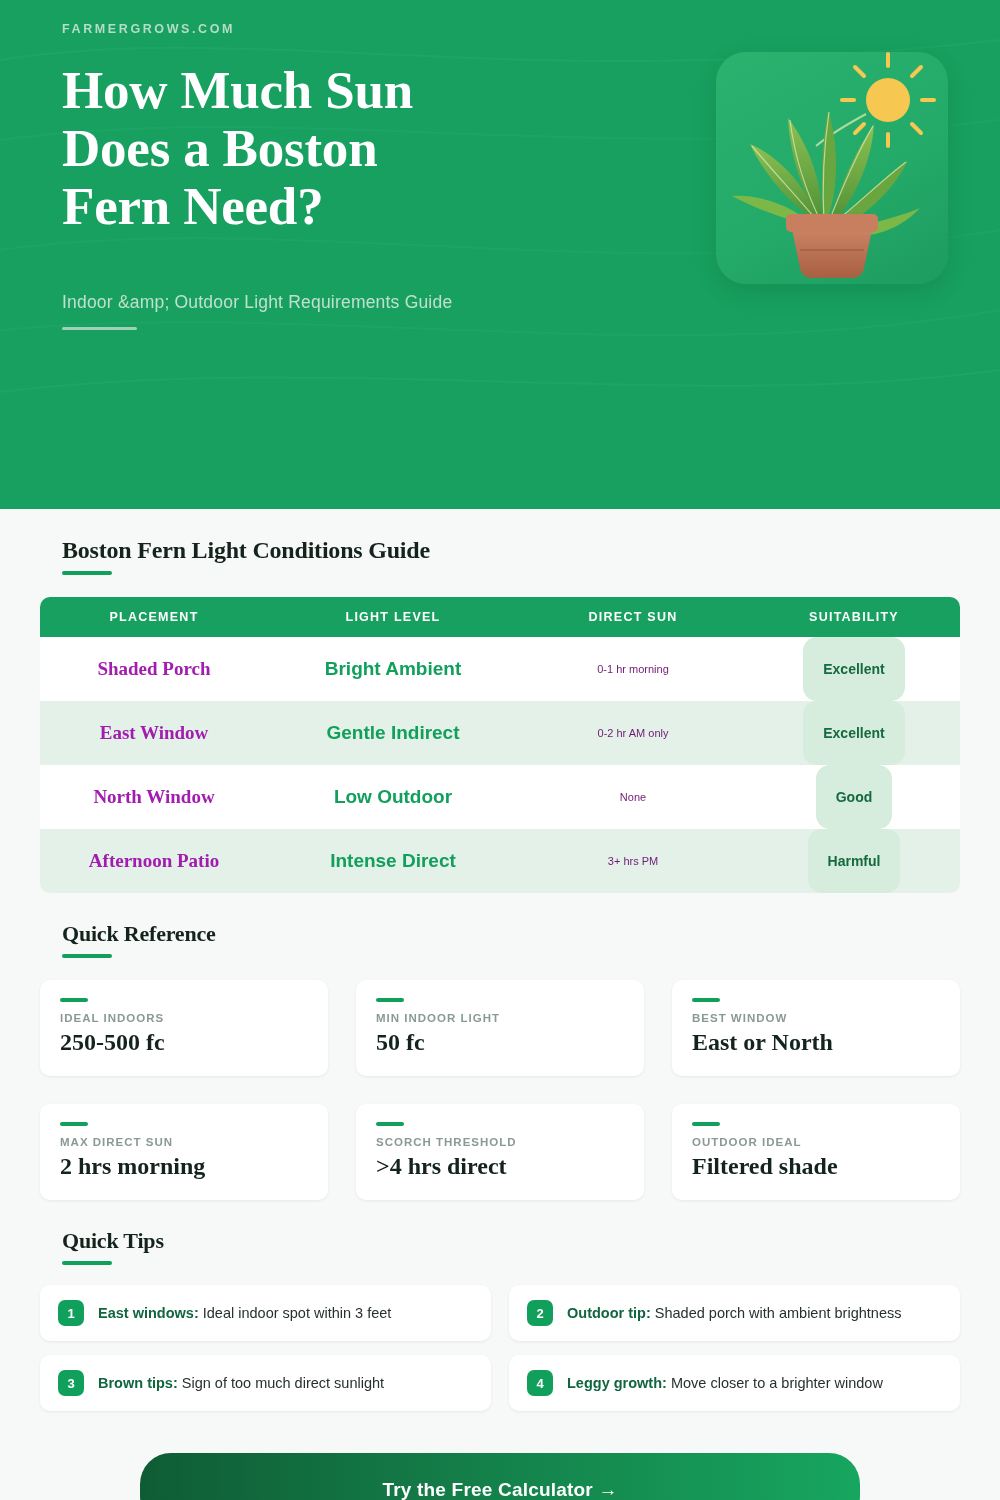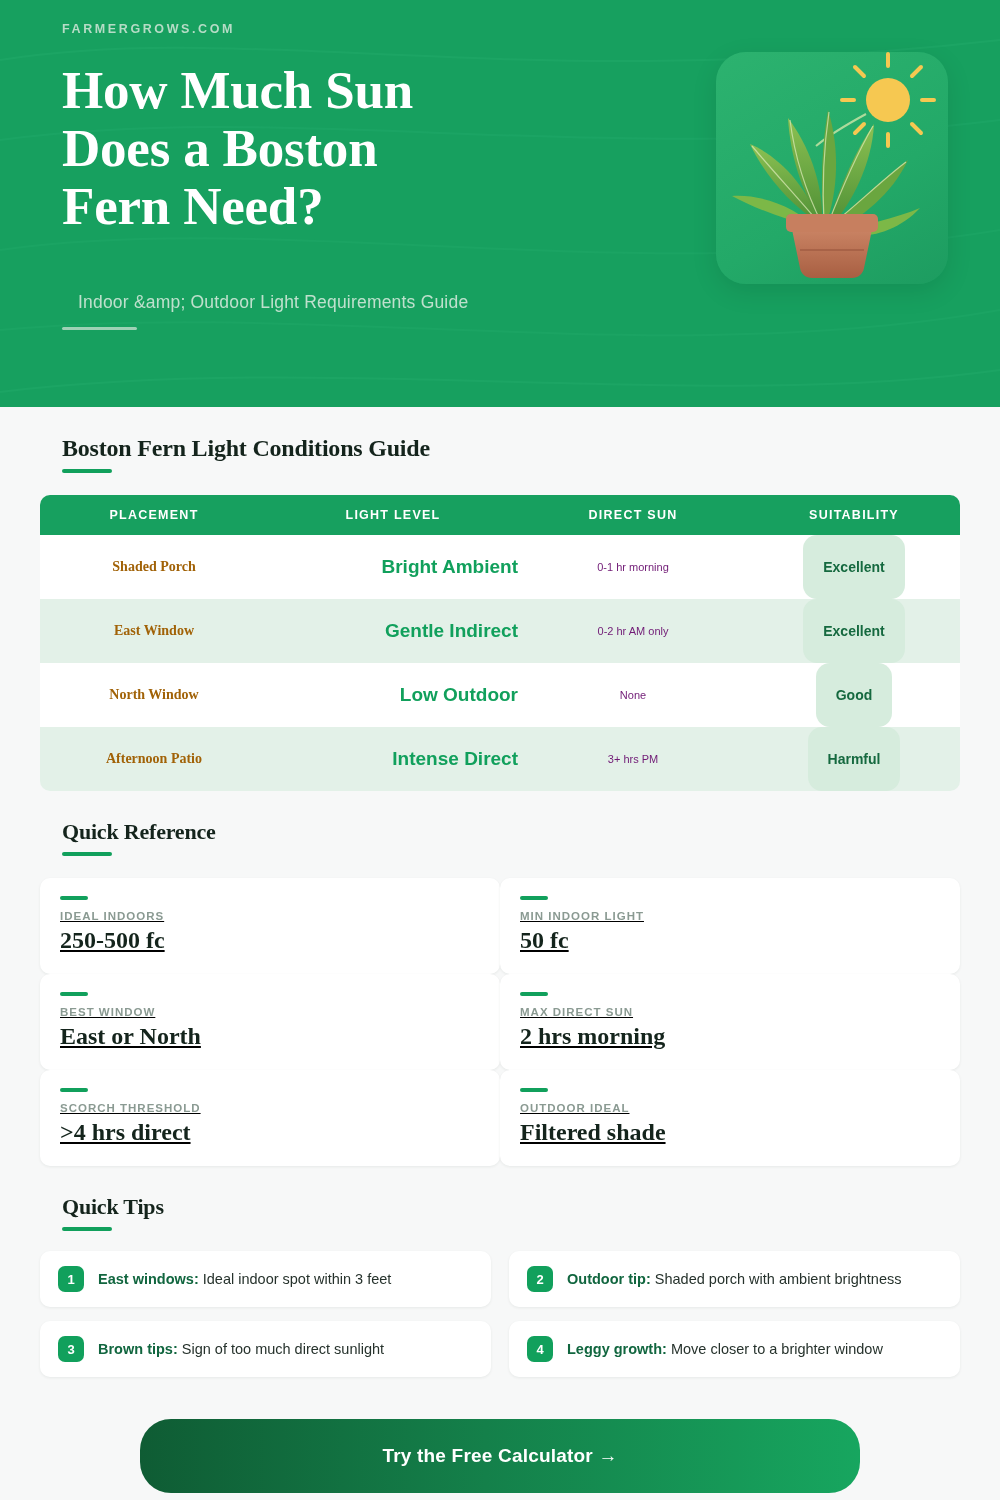--- a/index.html
+++ b/index.html
@@ -6,21 +6,21 @@
   html,body { width:1000px; height:1500px; }
   body {
     background:#f7f8f8;
     font-family:"Liberation Sans", sans-serif;
     -webkit-font-smoothing:antialiased;
   }
 
   
   .hero{
     position:relative;
-    width:1000px; height:407px;
+    width:1000px; height:509px;
     background:#17a05f;
     overflow:hidden;
   }
   .hero-waves{ position:absolute; inset:0; opacity:.55; }
   .hero-inner{ position:relative; padding:22px 0 0 62px; }
   .brand{
     font-size:12.5px; font-weight:700; letter-spacing:2.6px;
     color:#b6dcc6;
   }
   .hero-title{
@@ -30,21 +30,20 @@
     line-height:1.09;
     color:#ffffff;
     margin-top:26px;
     letter-spacing:-0.2px;
   }
   .hero-sub{
     margin-top:57px;
     font-size:17.5px;
     color:#bfe0cd;
     letter-spacing:.2px;
-    margin-left:16px;
   }
   .hero-rule{
     margin-top:14px;
     width:75px; height:3px;
     background:#9ed1b5;
     border-radius:2px;
   }
   .hero-art{
     position:absolute; right:52px; top:52px;
     width:232px; height:232px;
@@ -79,46 +78,45 @@
   .thead .th{
     font-size:12.5px; font-weight:700; letter-spacing:1.25px;
     color:#ffffff; text-align:center;
   }
   .tbody-row{ height:64px; }
   .tbody-row.odd{ background:#ffffff; }
   .tbody-row.even{ background:#e3f1e8; }
   .tbody-row.last{ border-radius:0 0 10px 10px; }
   .c-place{
     font-family:"Liberation Serif", serif;
-    font-weight:700; font-size:14px; color:#a16207;
+    font-weight:700; font-size:19px; color:#a21caf;
     text-align:center;
   }
   .c-level{
     font-size:19px; font-weight:700; color:#11a05c;
-    text-align:right;
+    text-align:center;
   }
   .c-sun{ font-size:11px; color:#701a75; text-align:center; }
   .c-suit{ text-align:center; }
   .badge{
     display:inline-block;
     background:#d6ecdd;
     color:#15693f;
     font-size:14px; font-weight:700;
     padding:24px 20px;
     border-radius:14px;
   }
 
   
   .qr-grid{
     margin-top:22px;
     display:grid;
-    grid-template-columns:repeat(2,1fr);
-    gap:0;
+    grid-template-columns:repeat(3,1fr);
+    gap:28px;
     width:920px;
-    text-decoration:underline;
   }
   .qr-card{
     background:#ffffff;
     border-radius:10px;
     padding:18px 20px 20px 20px;
     box-shadow:0 1px 3px rgba(16,40,28,.07);
   }
   .qr-bar{ width:28px; height:4px; background:#11a05c; border-radius:2px; }
   .qr-label{
     margin-top:10px;

